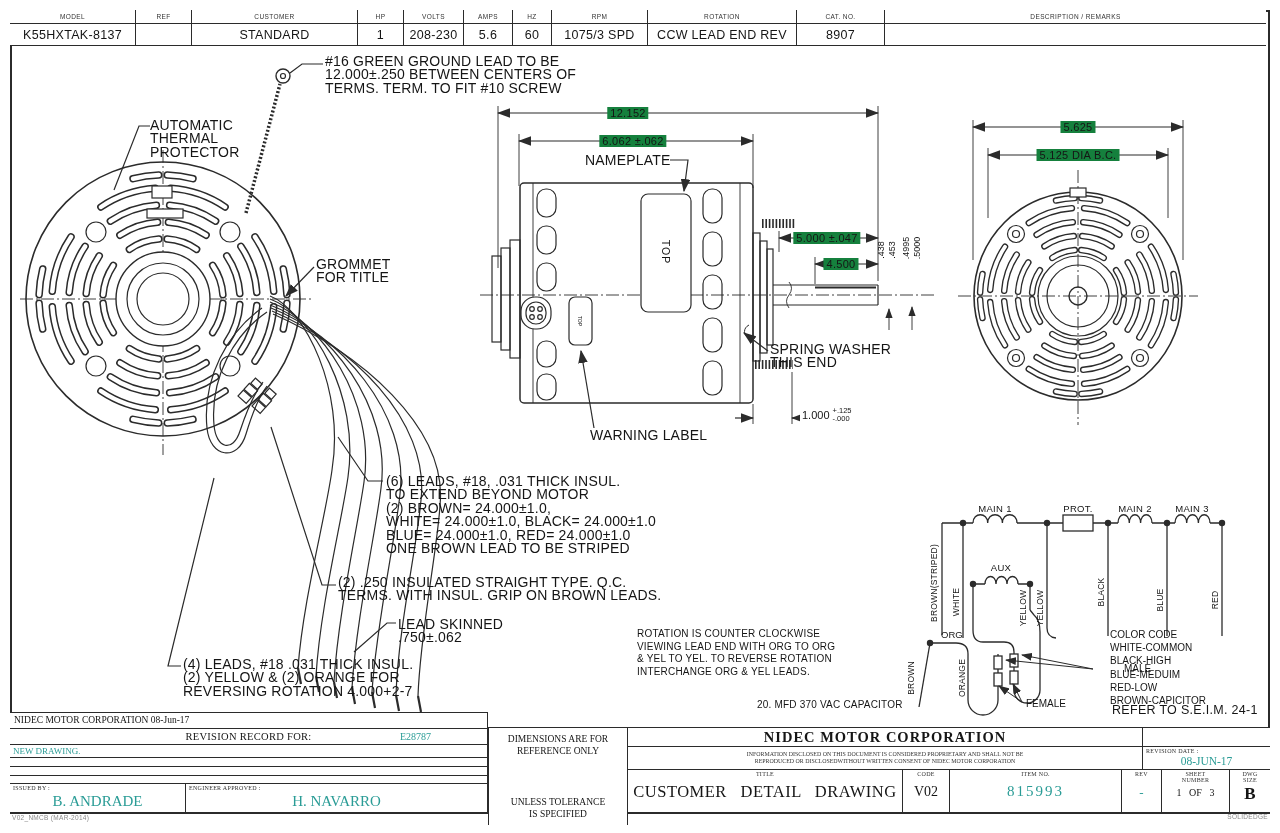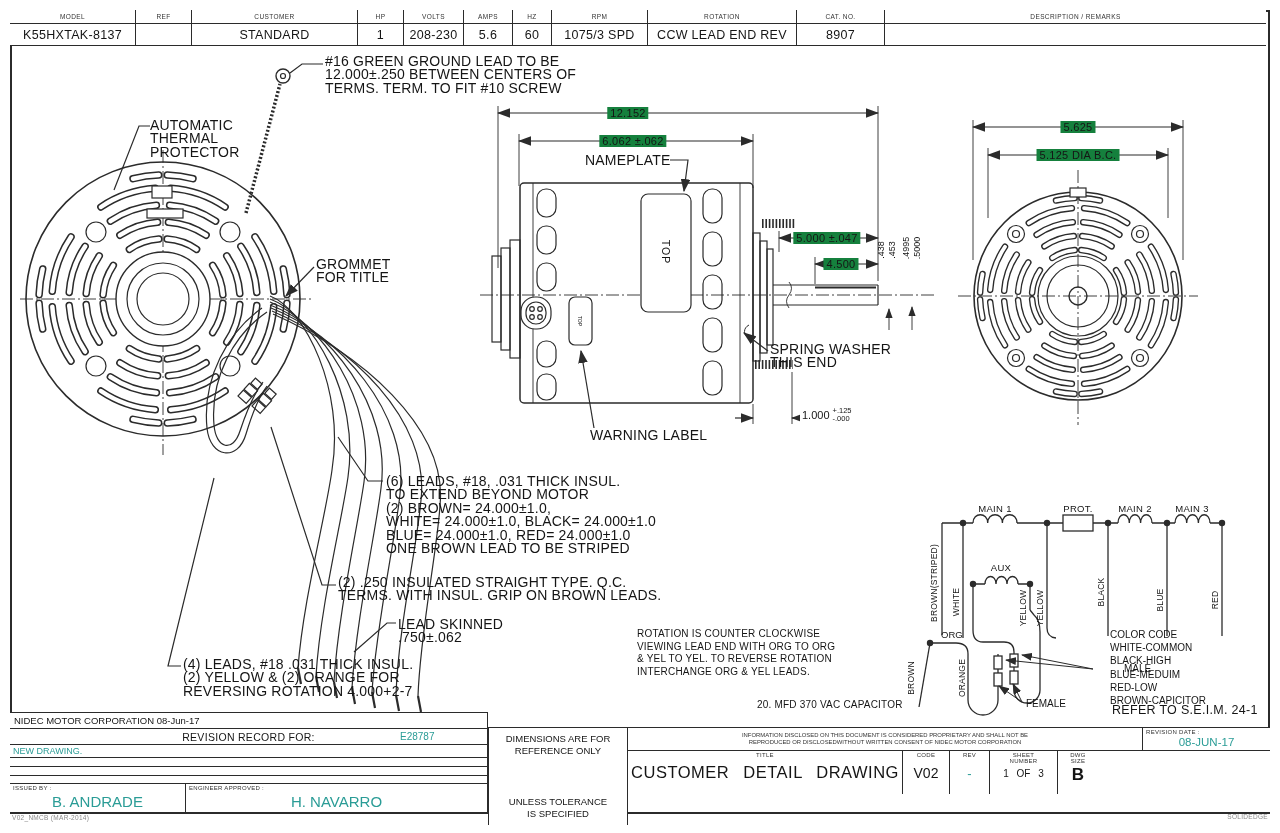--- a/index.html
+++ b/index.html
@@ -14,21 +14,21 @@
   .rot{transform:translate(-50%,-50%) rotate(-90deg);}
   .rot90{transform:translate(-50%,-50%) rotate(90deg);}
   .schlbl{font-size:9.5px;letter-spacing:.3px;}
   .wire{font-size:8.5px;letter-spacing:.2px;}
   .tl{color:#2a9c96;}
   .hdr{position:absolute;left:10px;top:10px;width:1256px;display:flex;border-bottom:1.5px solid #2b2b2b;background:#fff;}
   .hcell{border-right:1.2px solid #2b2b2b;}
   .hcell:last-child{border-right:none;}
   .hlab{height:13px;font-size:6.5px;letter-spacing:.4px;display:flex;align-items:center;justify-content:center;border-bottom:1px solid #2b2b2b;color:#333;}
   .hval{height:21px;font-size:12.5px;display:flex;align-items:center;justify-content:center;letter-spacing:.3px;}
-  .blk{position:absolute;background:#fff;box-sizing:border-box;}
+  .blk{position:absolute;background:#fff;box-sizing:border-box;font-family:Liberation Serif, serif;}
   .blk-left{left:10px;top:712px;width:478px;height:100px;border-top:1.2px solid #2b2b2b;border-right:1.2px solid #2b2b2b;}
   .rL{box-sizing:border-box;border-bottom:1px solid #2b2b2b;position:relative;}
   .blk-mid{left:488px;top:727px;width:140px;height:98px;border:1.2px solid #2b2b2b;border-bottom:none;text-align:center;}
   .blk-right{left:628px;top:727px;width:642px;height:85px;border-top:1.2px solid #2b2b2b;}
   .row{display:flex;box-sizing:border-box;}
   .cell{box-sizing:border-box;border-right:1.2px solid #2b2b2b;position:relative;}
   .tinylab{font-size:6px;color:#333;letter-spacing:.3px;padding:1px 0 0 3px;text-align:left;line-height:6.5px;}
   .foot{position:absolute;font-size:6.5px;color:#8a8a8a;letter-spacing:.3px;}
 </style>
 </head>
@@ -578,20 +578,26 @@
       <div>DIMENSIONS ARE FOR</div>
       <div>REFERENCE ONLY</div>
     </div>
     <div style="font-size:9.5px;position:absolute;bottom:5px;left:0;right:0;line-height:12px">
       <div>UNLESS TOLERANCE</div>
       <div>IS SPECIFIED</div>
     </div>
   </div>
 
   <div class="blk blk-right">
+    <div class="row" style="height:19px">
+      <div class="cell" style="width:515px;border-bottom:1.2px solid #2b2b2b">
+        <div style="font-size:14.5px;font-weight:bold;text-align:center;letter-spacing:1px;padding-top:1px">NIDEC MOTOR CORPORATION</div>
+      </div>
+      <div class="cell" style="flex:1;border-right:none;border-bottom:1px solid #2b2b2b"></div>
+    </div>
     <div class="row" style="height:23px">
       <div class="cell" style="width:515px;border-bottom:1.2px solid #2b2b2b">
         <div style="font-size:5.9px;text-align:center;line-height:7px;padding-top:4px;color:#333">
           <div>INFORMATION DISCLOSED ON THIS DOCUMENT IS CONSIDERED PROPRIETARY AND SHALL NOT BE</div>
           <div>REPRODUCED OR DISCLOSEDWITHOUT WRITTEN CONSENT OF NIDEC MOTOR CORPORATION</div>
         </div>
       </div>
       <div class="cell" style="flex:1;border-right:none;border-bottom:1.2px solid #2b2b2b">
         <div class="tinylab">REVISION DATE :</div>
         <div class="tl" style="font-size:11.5px;text-align:center">08-JUN-17</div>
@@ -599,20 +605,24 @@
     </div>
     <div class="row" style="height:43px">
       <div class="cell" style="width:275px">
         <div class="tinylab" style="text-align:center;padding-left:0">TITLE</div>
         <div style="font-size:16.5px;text-align:center;word-spacing:9px;letter-spacing:.5px;margin-top:4px">CUSTOMER DETAIL DRAWING</div>
       </div>
       <div class="cell" style="width:47px">
         <div class="tinylab" style="text-align:center;padding-left:0">CODE</div>
         <div style="font-size:14px;text-align:center;margin-top:6px">V02</div>
       </div>
+      <div class="cell" style="width:172px">
+        <div class="tinylab" style="text-align:center;padding-left:0">ITEM NO.</div>
+        <div class="tl" style="font-size:15px;text-align:center;letter-spacing:2px;margin-top:5px">815993</div>
+      </div>
       <div class="cell" style="width:40px">
         <div class="tinylab" style="text-align:center;padding-left:0">REV</div>
         <div class="tl" style="font-size:13px;text-align:center;margin-top:7px">-</div>
       </div>
       <div class="cell" style="width:68px">
         <div class="tinylab" style="text-align:center;padding-left:0;line-height:6px">
           <div>SHEET</div>
           <div>NUMBER</div>
         </div>
         <div style="font-size:10px;text-align:center;word-spacing:5px;margin-top:4px">1 OF 3</div>

